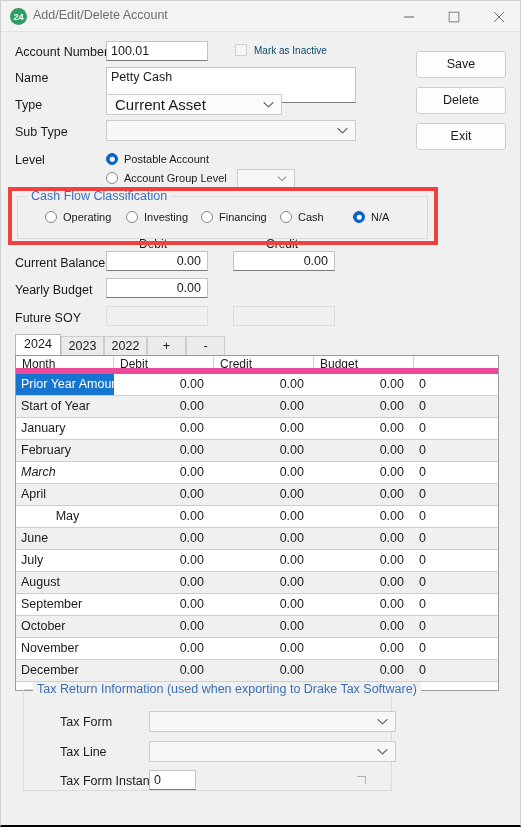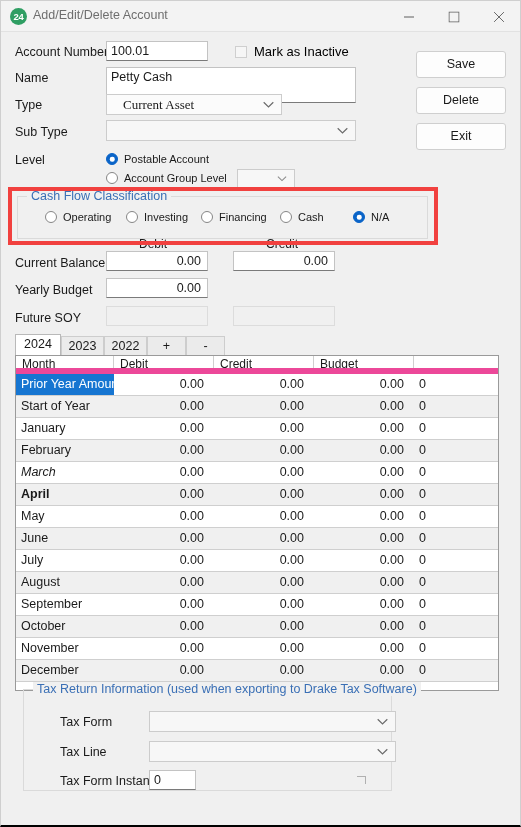--- a/index.html
+++ b/index.html
@@ -67,24 +67,23 @@
   .field.disabled {
     background: #f0f0f0;
     border: 1px solid #dcdcdc;
   }
   .num { text-align: right; padding-right: 6px; }
 
   .combo {
     position: absolute;
     background: #fbfbfb;
     border: 1px solid #ccc;
-    font-size: 13px; color: #1a1a1a;
+    font-size: 15px; color: #1a1a1a;
     line-height: 20px;
-    padding: 0 16px;
-    font-family: Liberation Serif, serif;
+    padding: 0 8px;
   }
   .combo.empty { background: #f7f7f7; }
   .combo .cv { display: inline-block; }
   .combo .caret {
     position: absolute; right: 7px; top: 50%;
     transform: translateY(-50%);
   }
 
   
   .radio {
@@ -107,21 +106,21 @@
   .radio.on .rdot::after {
     content: ""; position: absolute;
     left: 50%; top: 50%; transform: translate(-50%,-50%);
     width: 4.5px; height: 4.5px; border-radius: 50%;
     background: #ffffff;
   }
 
   
   .cbox-wrap {
     position: absolute; display: flex; align-items: center;
-    font-size: 13px; color: #000000; white-space: nowrap;
+    font-size: 10px; color: #0c4a6e; white-space: nowrap;
   }
   .cbox {
     width: 12px; height: 12px;
     border: 1.3px solid #cfcfcf; background: #f6f6f6;
     margin-right: 7px; flex: none;
   }
 
   
   .btn {
     position: absolute;
@@ -371,28 +370,28 @@
           <div class="gc c-last" style="width: 84px;">0</div>
         </div>
         <div class="grow">
           <div class="gc c-month" style="width: 98px; font-style: italic;">March</div>
           <div class="gc c-num" style="width: 100px;">0.00</div>
           <div class="gc c-num" style="width: 100px;">0.00</div>
           <div class="gc c-num" style="width: 100px;">0.00</div>
           <div class="gc c-last" style="width: 84px;">0</div>
         </div>
         <div class="grow alt">
-          <div class="gc c-month" style="width: 98px; font-weight: bold;">April</div>
-          <div class="gc c-num" style="width: 100px;">0.00</div>
-          <div class="gc c-num" style="width: 100px;">0.00</div>
-          <div class="gc c-num" style="width: 100px;">0.00</div>
-          <div class="gc c-last" style="width: 84px;">0</div>
-        </div>
-        <div class="grow">
-          <div class="gc c-month" style="width: 98px;">May</div>
+          <div class="gc c-month" style="width: 98px;">April</div>
+          <div class="gc c-num" style="width: 100px;">0.00</div>
+          <div class="gc c-num" style="width: 100px;">0.00</div>
+          <div class="gc c-num" style="width: 100px;">0.00</div>
+          <div class="gc c-last" style="width: 84px;">0</div>
+        </div>
+        <div class="grow">
+          <div class="gc c-month" style="width: 98px; text-align: center;">May</div>
           <div class="gc c-num" style="width: 100px;">0.00</div>
           <div class="gc c-num" style="width: 100px;">0.00</div>
           <div class="gc c-num" style="width: 100px;">0.00</div>
           <div class="gc c-last" style="width: 84px;">0</div>
         </div>
         <div class="grow alt">
           <div class="gc c-month" style="width: 98px;">June</div>
           <div class="gc c-num" style="width: 100px;">0.00</div>
           <div class="gc c-num" style="width: 100px;">0.00</div>
           <div class="gc c-num" style="width: 100px;">0.00</div>

